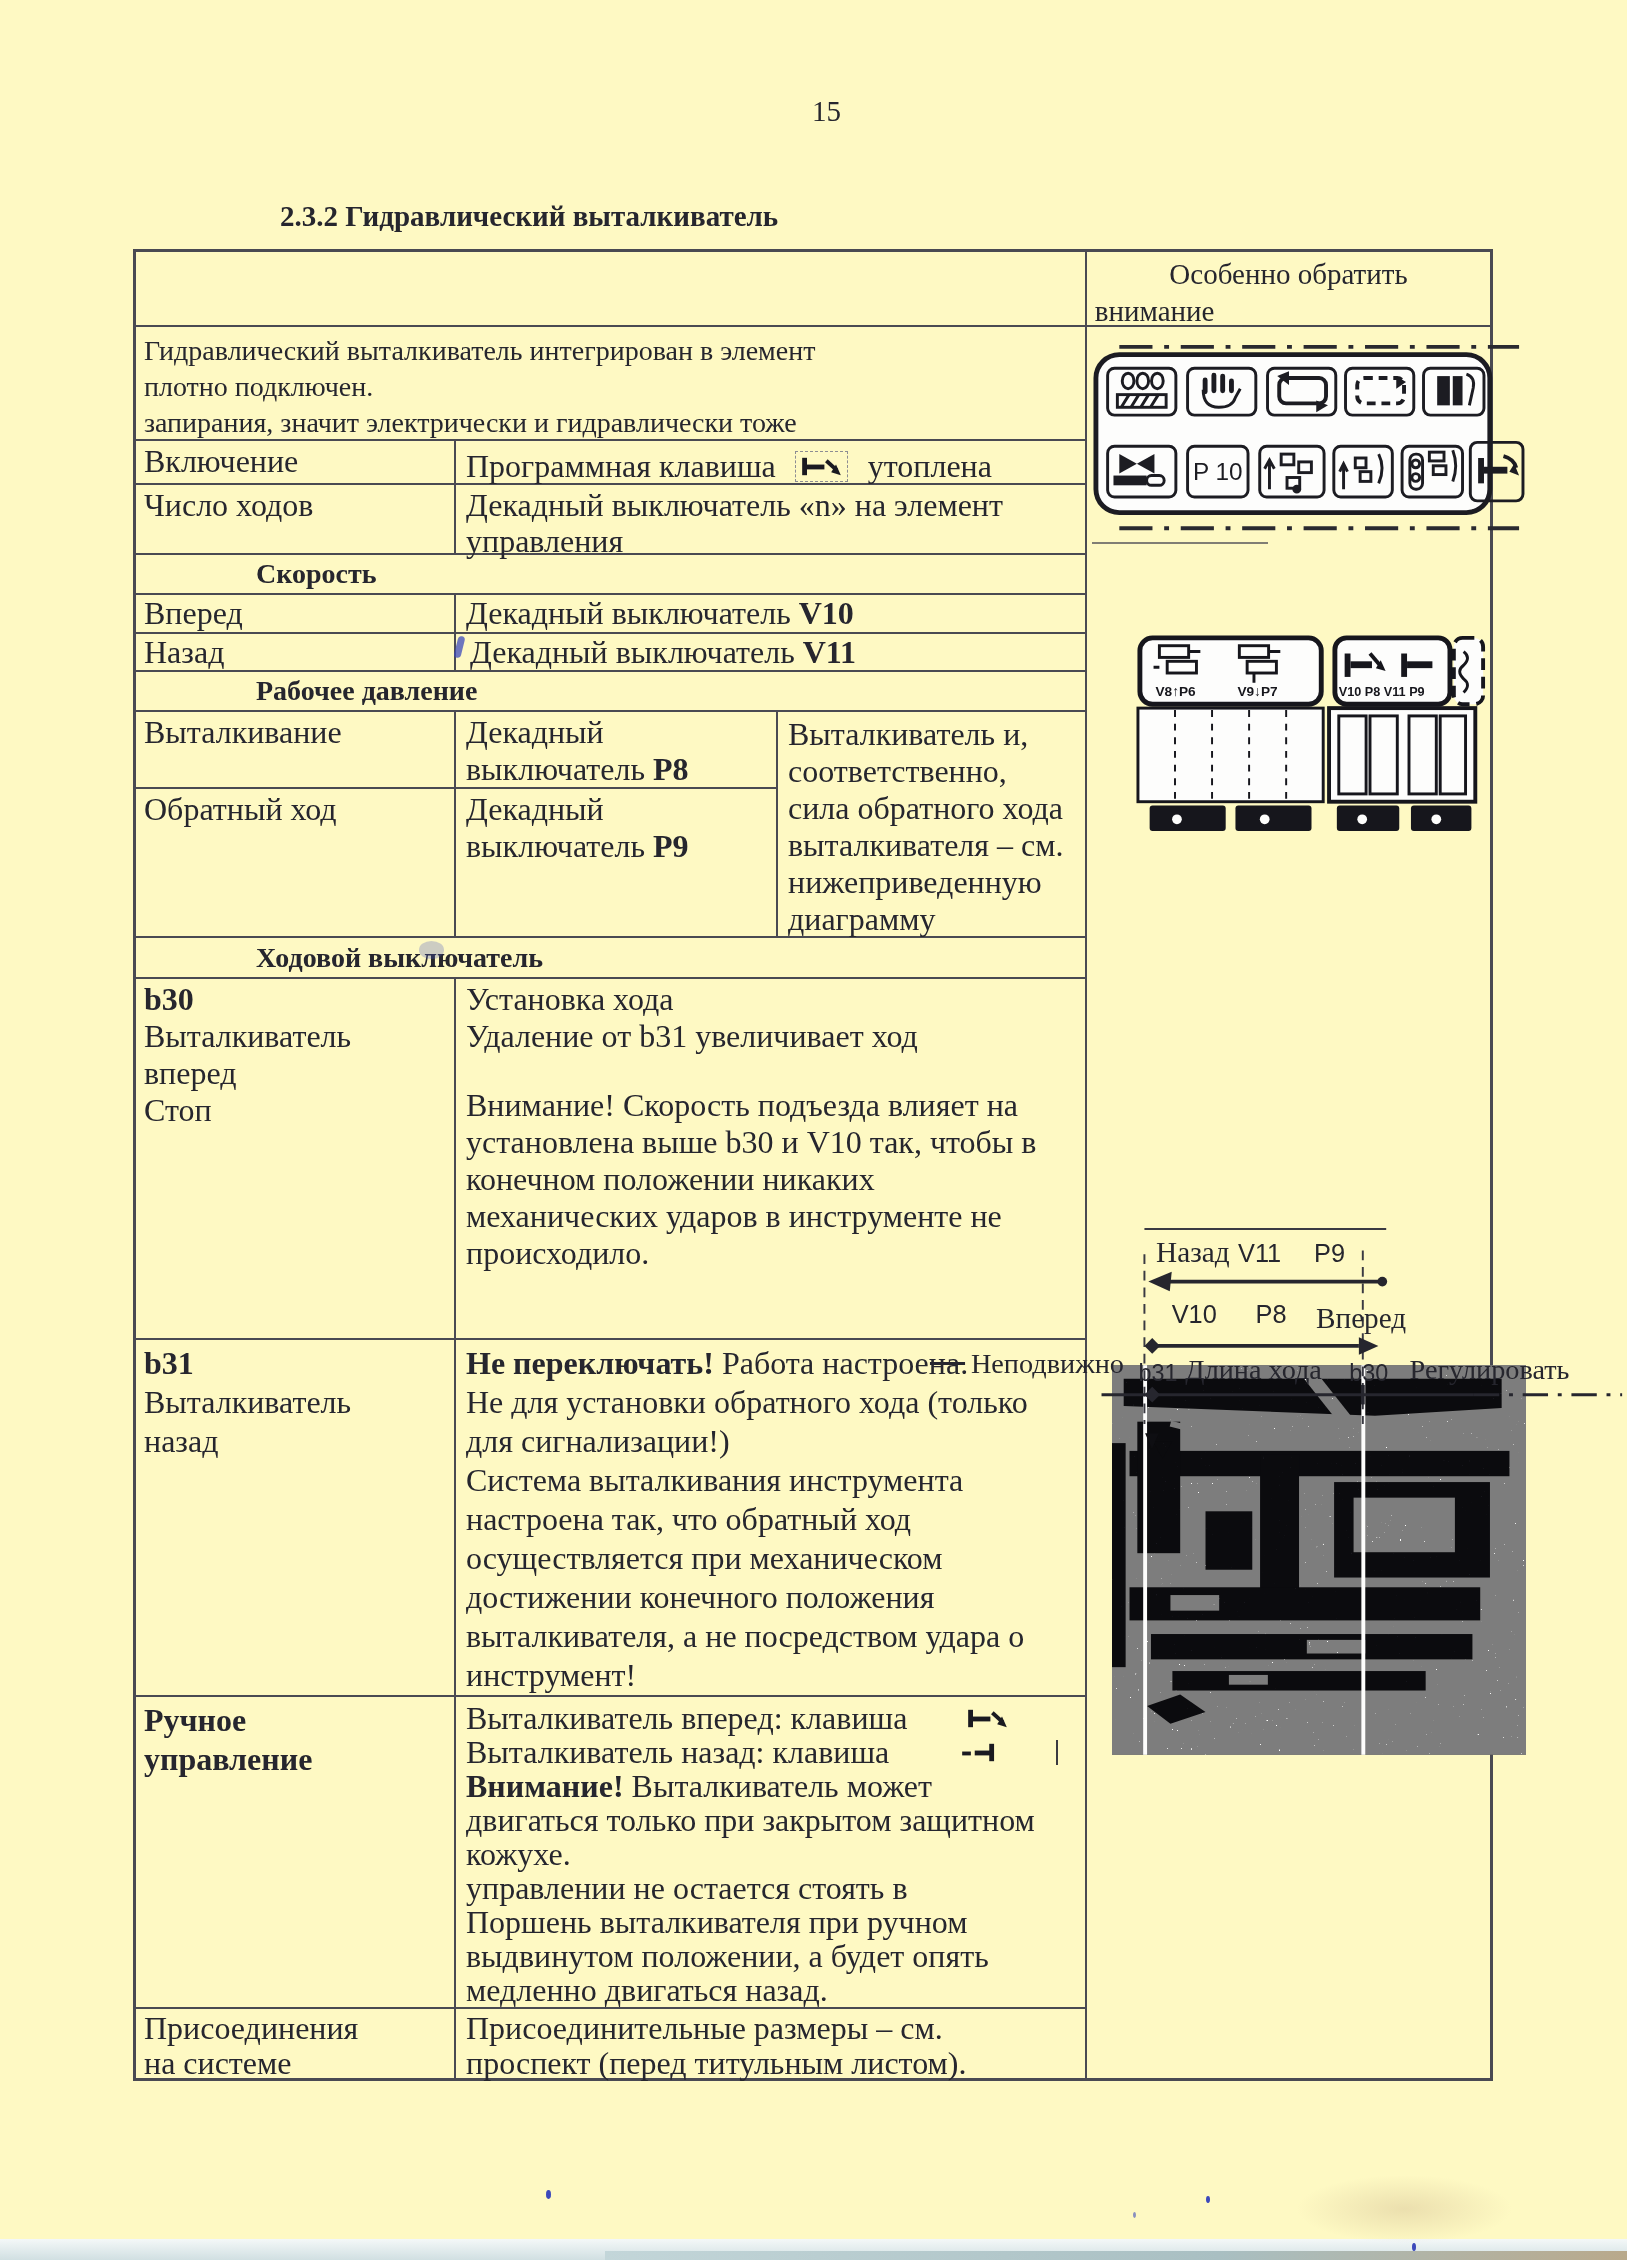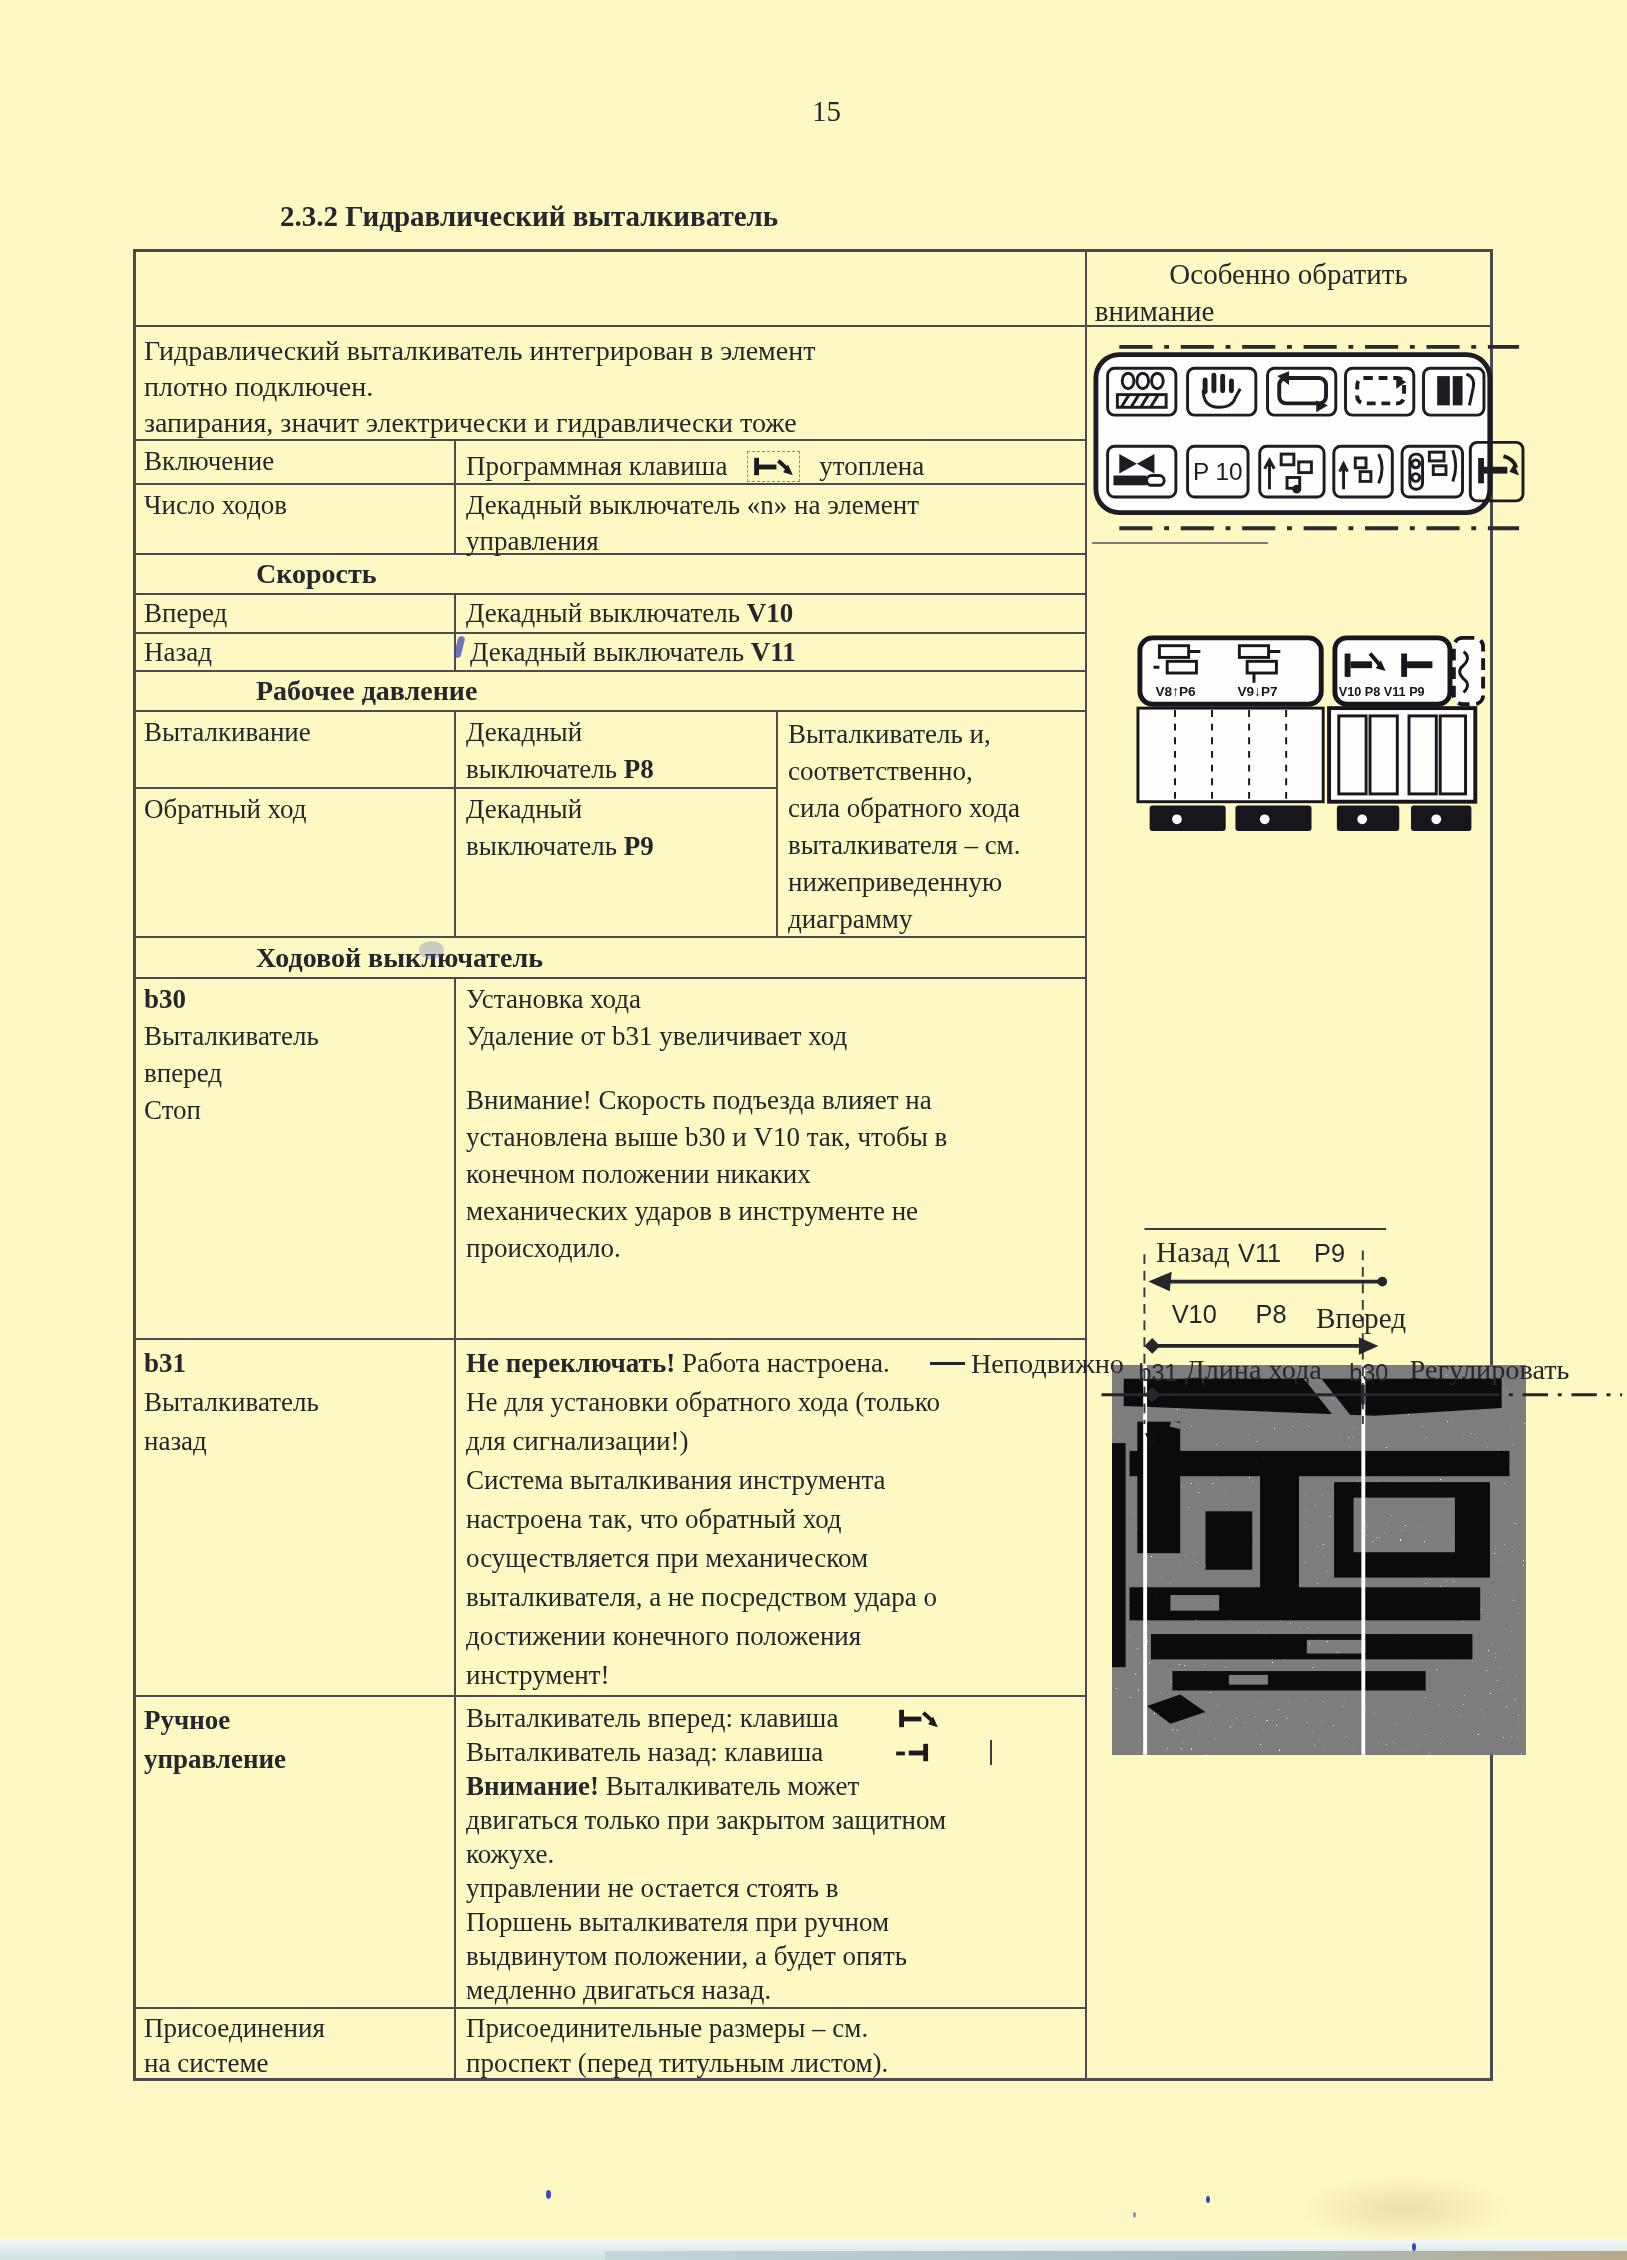--- a/index.html
+++ b/index.html
@@ -1,19 +1,19 @@
 <!DOCTYPE html>
 <html><head>
 <meta charset="utf-8">
 <style>
   html,body{margin:0;padding:0;background:#e8e8e6;}
   .page{position:relative;width:1628px;height:2261px;background:#fef9c3;overflow:hidden;
         font-family:"Liberation Serif",serif;color:#26262e;}
   .ln{position:absolute;background:#4a4a52;}
-  .t{position:absolute;font-size:27px;line-height:37px;color:#26262e;white-space:nowrap;}
+  .t{position:absolute;font-size:32px;line-height:37px;color:#26262e;white-space:nowrap;}
   .tl{min-height:1em;}
   .sec{font-weight:bold;font-size:28px;}
   .bcode{font-weight:bold;}
   .first-bold .tl:first-child{font-weight:bold;}
   .all-bold .tl{font-weight:bold;}
   .iconline{display:flex;align-items:center;gap:13.7px;}
   .keybox{display:inline-flex;align-items:center;border:1px dashed #8d8d93;padding:0 3.9px;margin:0 5.9px;}
   svg text{font-family:"Liberation Sans",sans-serif;}
   svg .sertxt{font-family:"Liberation Serif",serif;}
   .blue-dot{position:absolute;background:#3c49bb;border-radius:50%;}
@@ -142,22 +142,22 @@
       <div class="tl">назад</div>
     </div>
   <div class="t" style="left:466px;top:1344px;line-height:39px;">
     <div class="tl"><span style="font-weight:bold;">Не переключать!</span><span> Работа настроена.</span></div>
     <div>
         <div class="tl">Не для установки обратного хода (только</div>
         <div class="tl">для сигнализации!)</div>
         <div class="tl">Система выталкивания инструмента</div>
         <div class="tl">настроена так, что обратный ход</div>
         <div class="tl">осуществляется при механическом</div>
+        <div class="tl">достижении конечного положения</div>
         <div class="tl">выталкивателя, а не посредством удара о</div>
-        <div class="tl">достижении конечного положения</div>
         <div class="tl">инструмент!</div>
       </div>
   </div>
 
   <div class="t all-bold" style="left:144px;top:1701px;line-height:39px;">
       <div class="tl">Ручное</div>
       <div class="tl">управление</div>
     </div>
   <div class="t" style="left:466px;top:1701px;line-height:34px;">
     <div class="tl iconline">

